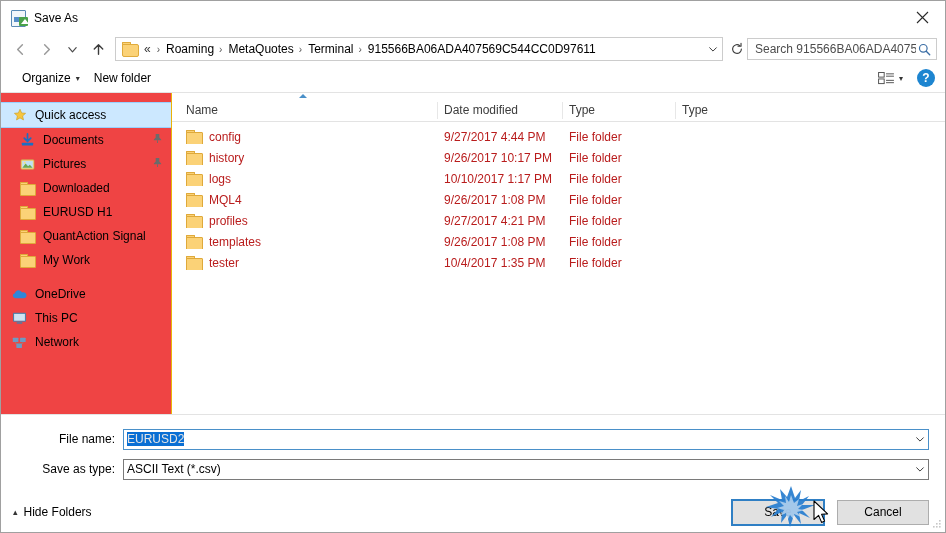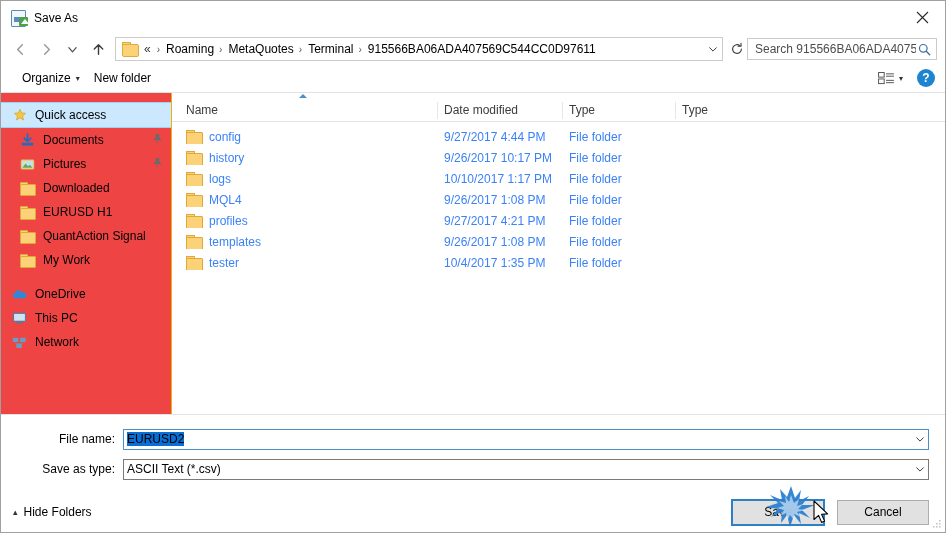--- a/index.html
+++ b/index.html
@@ -193,21 +193,21 @@
     font-size:12px;color:#3c3c3c;padding-left:6px;
     box-sizing:border-box;white-space:nowrap;cursor:default;
     border-right:1px solid #e7e7e7;height:17px;display:flex;align-items:center;
   }
   .hcol.name{width:258px;flex:0 0 258px;}
   .hcol.date{width:125px;flex:0 0 125px;}
   .hcol.type{width:113px;flex:0 0 113px;}
   .hcol.size{width:80px;flex:0 0 80px;border-right:none;}
   .fl-rows{flex:1 1 auto;overflow:hidden;padding-top:4px;}
   .frow{height:21px;display:flex;align-items:center;padding-left:8px;cursor:default;}
-  .fcol{font-size:12px;color:#3b82f6;padding-left:6px;box-sizing:border-box;white-space:nowrap;overflow:hidden;}
+  .fcol{font-size:12px;color:#b91c1c;padding-left:6px;box-sizing:border-box;white-space:nowrap;overflow:hidden;}
   .fcol.name{width:258px;flex:0 0 258px;display:flex;align-items:center;gap:7px;padding-left:6px;}
   .fcol.date{width:125px;flex:0 0 125px;}
   .fcol.type{width:113px;flex:0 0 113px;}
   .fcol.size{width:80px;flex:0 0 80px;}
   .row-folder{position:relative;width:16px;height:14px;flex:0 0 16px;}
   .row-folder .fb{
     position:absolute;left:0;top:2px;width:15px;height:11px;
     background:#fbd277;border:1px solid #dfa93a;border-radius:1px;
   }
   .row-folder .ft{
@@ -225,21 +225,21 @@
     font-size:12px;color:#000;box-sizing:border-box;
   }
   .fieldwrap{
     flex:1 1 auto;height:21px;border:1px solid #7a7a7a;background:#ffffff;
     display:flex;align-items:center;box-sizing:border-box;min-width:0;
   }
   .fieldwrap.focused{border:1px solid #4a90c9;}
   .fieldval{
     flex:1 1 auto;font-size:12px;padding-left:3px;overflow:hidden;white-space:nowrap;
   }
-  .sel{background:#0a6fd4;color:#000000;padding:9px 0;}
+  .sel{background:#0a6fd4;color:#e5e5e5;padding:9px 0;}
   .dd-btn{
     width:17px;flex:0 0 17px;height:19px;display:flex;align-items:center;justify-content:center;
     color:#333;cursor:default;
   }
 
   
   .footer{
     flex:0 0 auto;height:40px;
     display:flex;align-items:center;
     padding:0 16px 0 12px;

